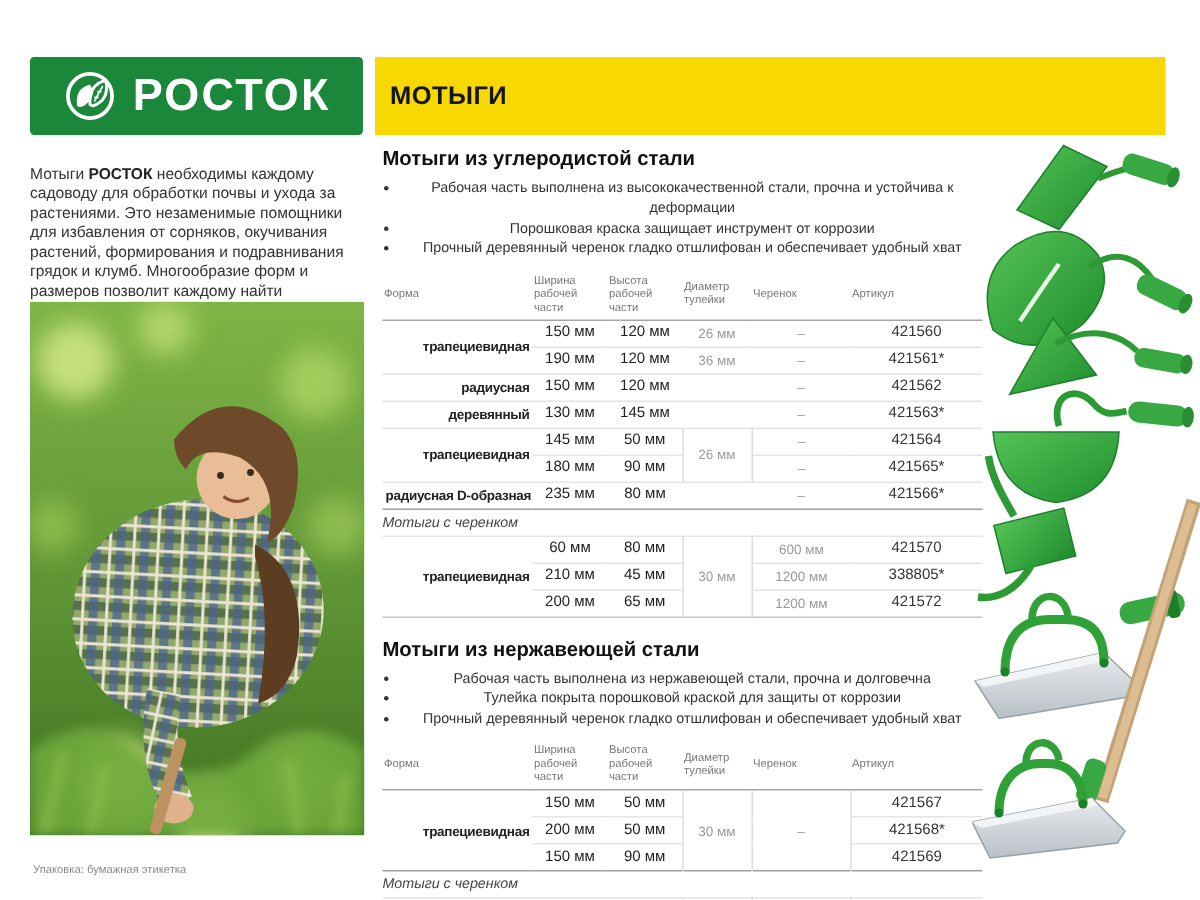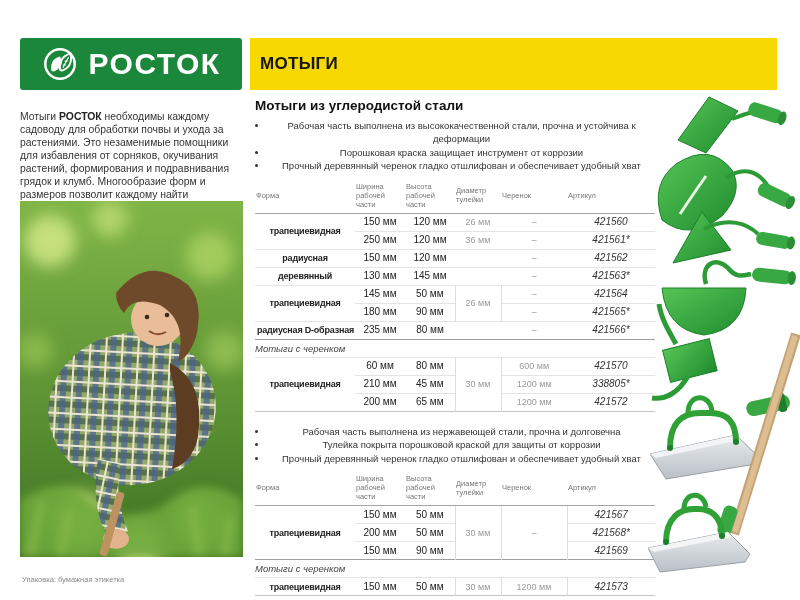--- a/index.html
+++ b/index.html
@@ -28,24 +28,24 @@
 
   table.spec{width:400px;border-collapse:collapse;table-layout:fixed;
              border-bottom:1px solid #c4c4c4;margin-bottom:13px;}
   .spec col.c0{width:100px}.spec col.c1{width:50px}.spec col.c2{width:50px}
   .spec col.c3{width:46px}.spec col.c4{width:66px}.spec col.c5{width:88px}
   .spec th{font-size:7.5px;font-weight:normal;color:#777;text-align:left;vertical-align:middle;
            padding:2px 1px 4px;border-bottom:1px solid #a6a6a6;line-height:1.2;}
   .spec td{font-size:10px;line-height:12px;padding:2.5px 2px;text-align:center;vertical-align:middle;
            border-top:1px solid #e4e4e4;color:#222;}
   .spec tr.first td{border-top:none;}
-  .spec td.form{text-align:center;font-weight:bold;font-size:9px;letter-spacing:-.2px;white-space:nowrap;}
+  .spec td.form{text-align:right;font-weight:bold;font-size:9px;letter-spacing:-.2px;white-space:nowrap;}
   .spec td.b{font-weight:normal;}
   .spec td.g{color:#9a9a9a;font-size:9px;}
-  .spec td.a{color:#333;font-style:italic;}
+  .spec td.a{color:#333;}
   .spec td.merged{border-left:1px solid #ddd;border-right:1px solid #ddd;}
   .spec tr.subsection td{font-style:italic;text-align:left;color:#444;font-size:9.5px;
            border-top:1px solid #9f9f9f;padding:3px 0 2px;}
 
   
   .rail{position:absolute;left:648px;top:92px;width:152px;height:506px;}
 </style>
 </head>
 <body>
 
@@ -151,21 +151,21 @@
           <tbody>
             <tr class="first">
               <td class="form" rowspan="2">трапециевидная</td>
               <td class="b">150 мм</td>
               <td class="b">120 мм</td>
               <td class="g">26 мм</td>
               <td class="g">–</td>
               <td class="a">421560</td>
             </tr>
             <tr>
-              <td class="b">250 мм</td>
+              <td class="b">190 мм</td>
               <td class="b">120 мм</td>
               <td class="g">36 мм</td>
               <td class="g">–</td>
               <td class="a">421561*</td>
             </tr>
             <tr>
               <td class="form">радиусная</td>
               <td class="b">150 мм</td>
               <td class="b">120 мм</td>
               <td class="g"></td>
@@ -222,20 +222,21 @@
             <tr>
               <td class="b">200 мм</td>
               <td class="b">65 мм</td>
               <td class="g">1200 мм</td>
               <td class="a">421572</td>
             </tr>
           </tbody>
         </table>
     </section>
     <section>
+      <h2>Мотыги из нержавеющей стали</h2>
       <ul class="bullets">
           <li>Рабочая часть выполнена из нержавеющей стали, прочна и долговечна</li>
           <li>Тулейка покрыта порошковой краской для защиты от коррозии</li>
           <li>Прочный деревянный черенок гладко отшлифован и обеспечивает удобный хват</li>
         </ul>
       <table class="spec">
           <colgroup>
             <col class="c0">
             <col class="c1">
             <col class="c2">

